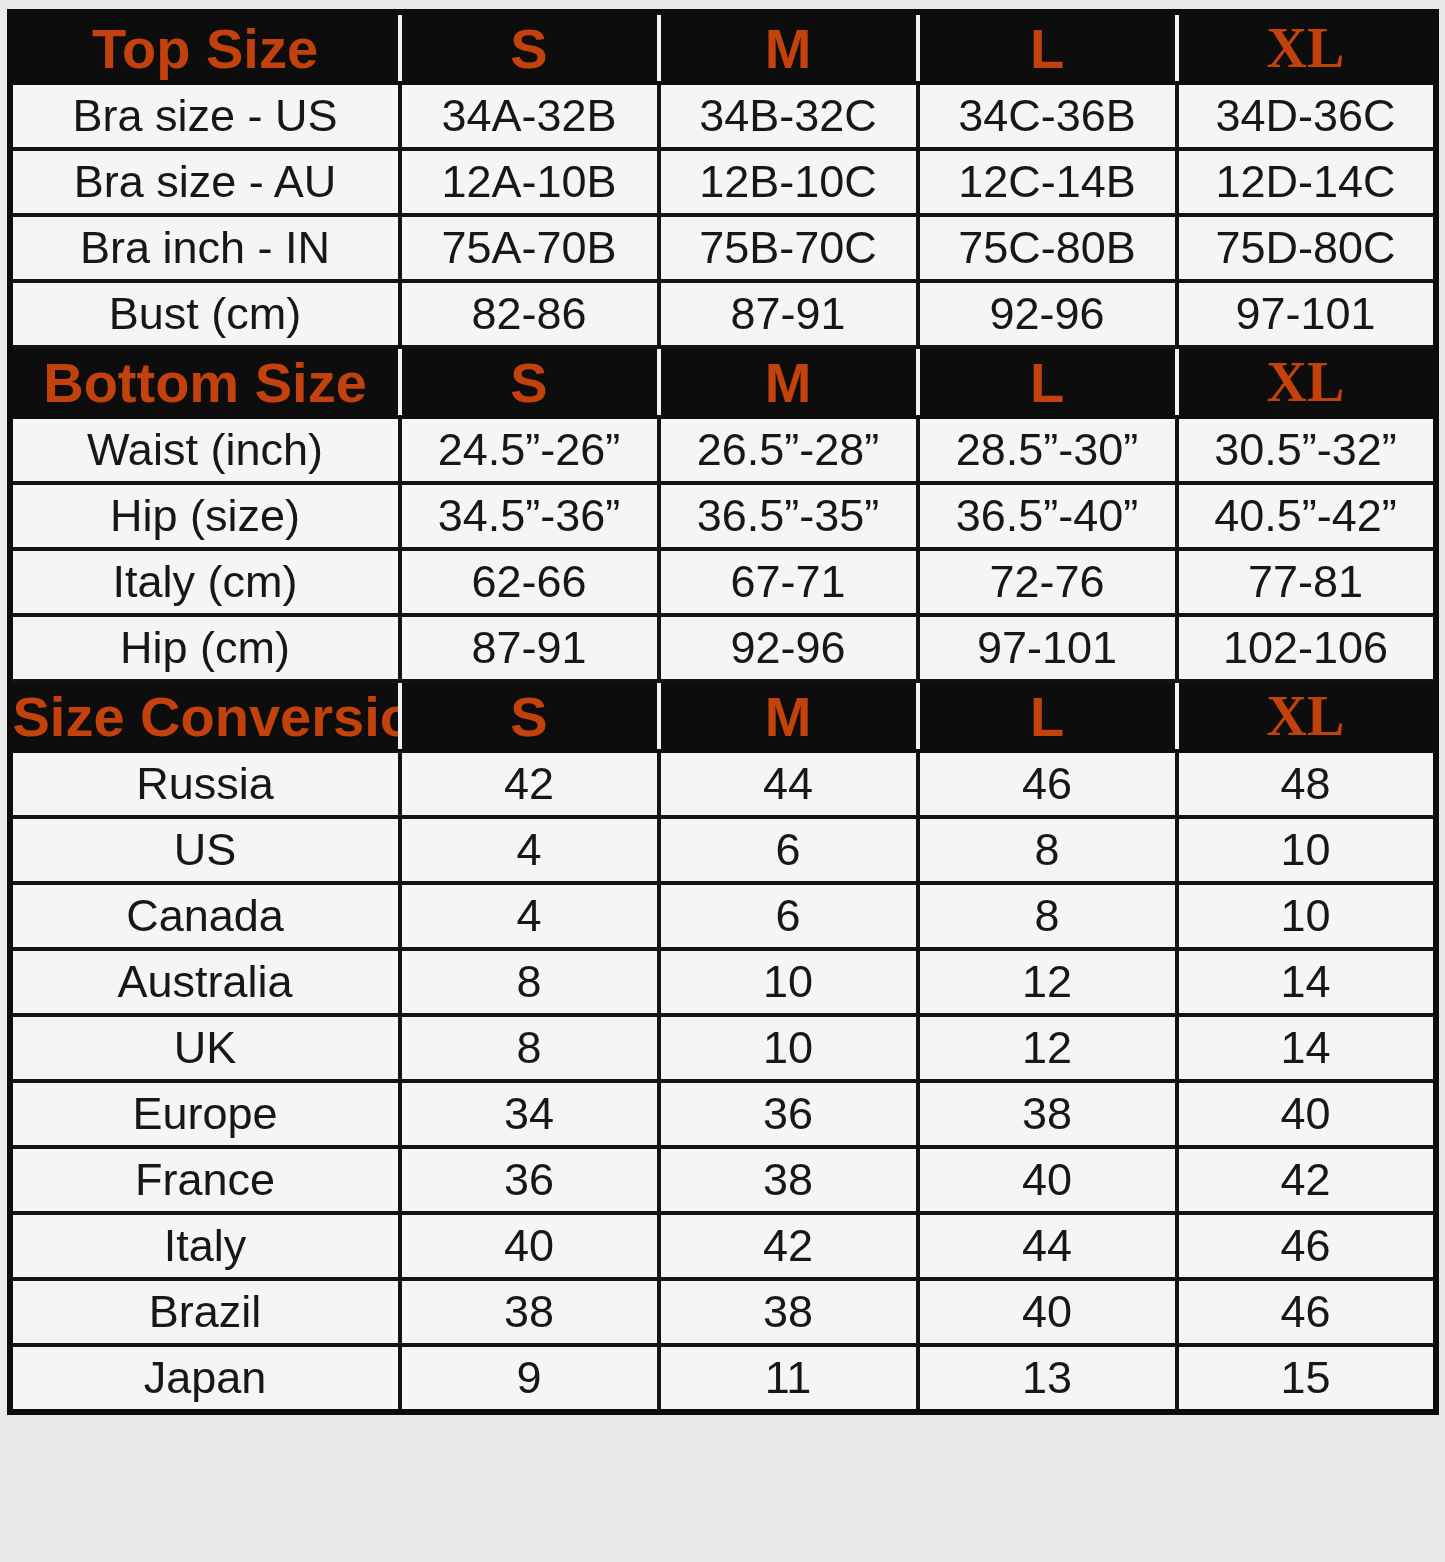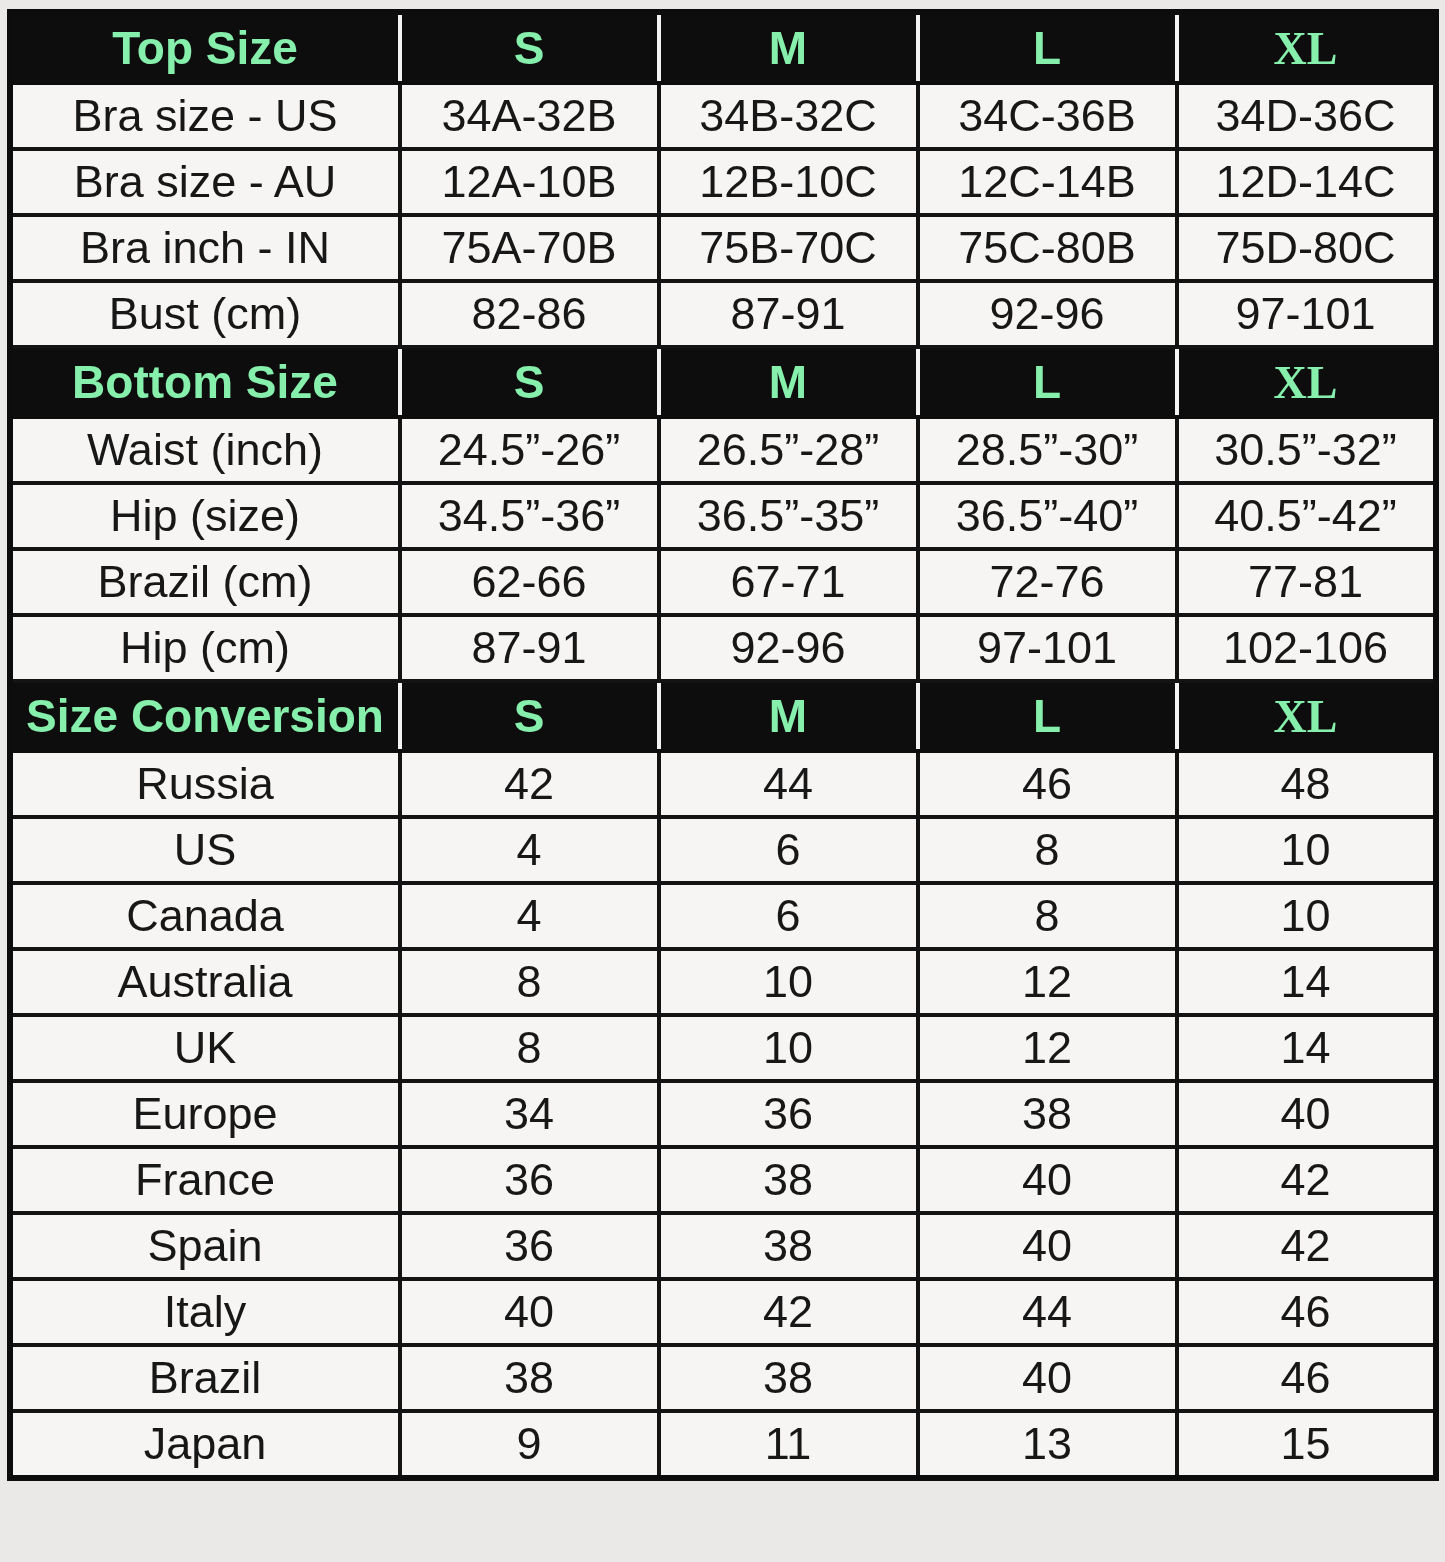--- a/index.html
+++ b/index.html
@@ -31,22 +31,22 @@
     height: 62px;
     border: 4px solid #131313;
     font-size: 45px;
     font-weight: 400;
     color: #171717;
     background: #f6f5f3;
   }
   tr.band-row th {
     height: 66px;
     background: #0d0d0d;
-    color: #86efac;
-    font-size: 46px;
+    color: #c2410c;
+    font-size: 56px;
     font-weight: 700;
     border-top: 4px solid #0d0d0d;
     border-bottom: 4px solid #0d0d0d;
     border-left: none;
     border-right: 4px solid #f3f3f3; 
   }
   tr.band-row th:last-child { border-right: 4px solid #0d0d0d; font-family: Liberation Serif, serif; }
 </style>
 </head>
 <body>
@@ -110,21 +110,21 @@
         <td>30.5”-32”</td>
       </tr>
       <tr class="data-row">
         <td>Hip (size)</td>
         <td>34.5”-36”</td>
         <td>36.5”-35”</td>
         <td>36.5”-40”</td>
         <td>40.5”-42”</td>
       </tr>
       <tr class="data-row">
-        <td>Brazil (cm)</td>
+        <td>Italy (cm)</td>
         <td>62-66</td>
         <td>67-71</td>
         <td>72-76</td>
         <td>77-81</td>
       </tr>
       <tr class="data-row">
         <td>Hip (cm)</td>
         <td>87-91</td>
         <td>92-96</td>
         <td>97-101</td>
@@ -180,27 +180,20 @@
         <td>40</td>
       </tr>
       <tr class="data-row">
         <td>France</td>
         <td>36</td>
         <td>38</td>
         <td>40</td>
         <td>42</td>
       </tr>
       <tr class="data-row">
-        <td>Spain</td>
-        <td>36</td>
-        <td>38</td>
-        <td>40</td>
-        <td>42</td>
-      </tr>
-      <tr class="data-row">
         <td>Italy</td>
         <td>40</td>
         <td>42</td>
         <td>44</td>
         <td>46</td>
       </tr>
       <tr class="data-row">
         <td>Brazil</td>
         <td>38</td>
         <td>38</td>

